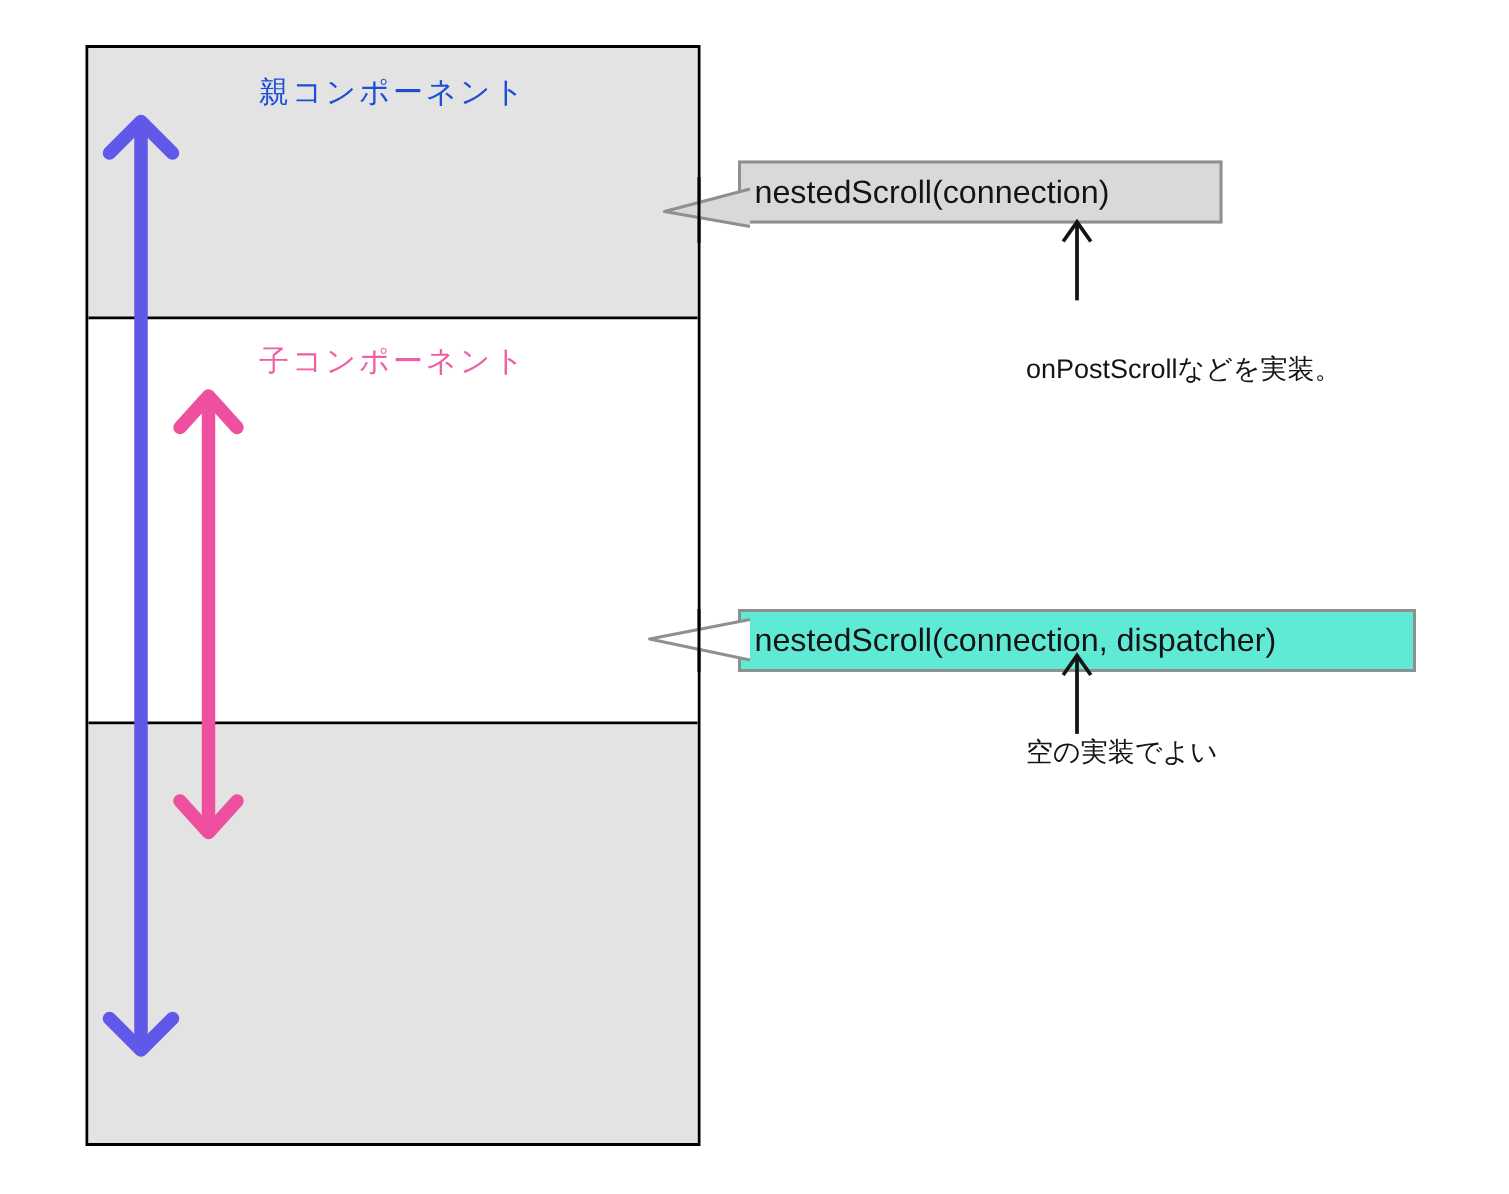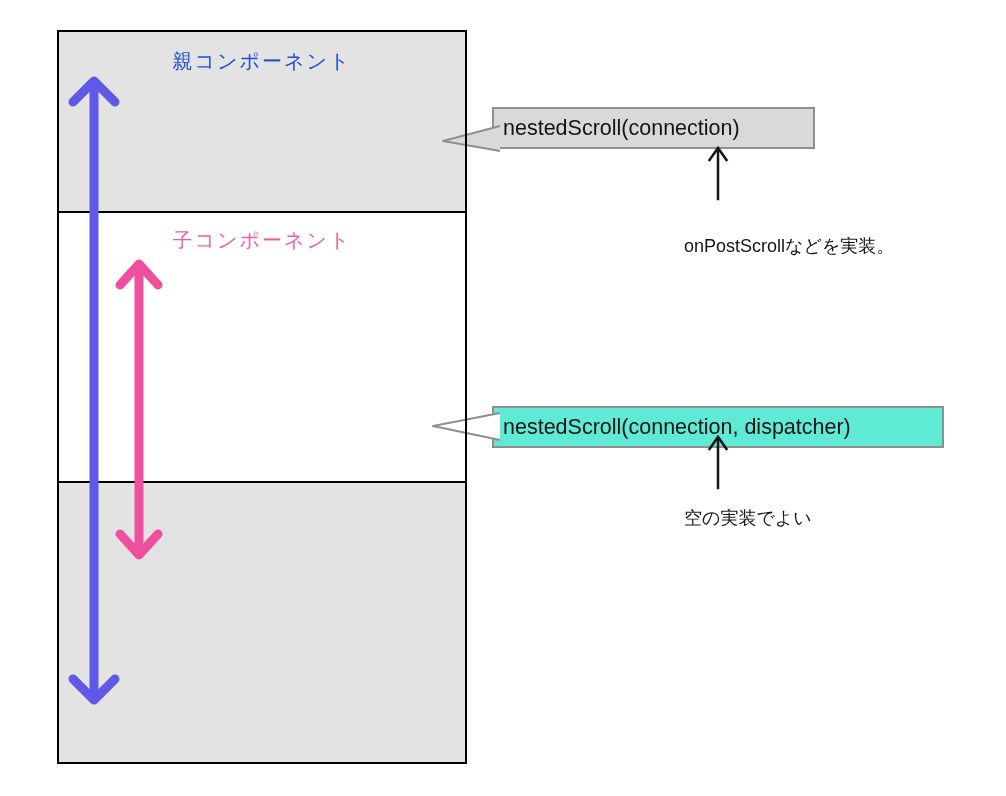--- a/index.html
+++ b/index.html
@@ -42,21 +42,21 @@
     z-index:2;
     white-space:nowrap;
   }
   .callout.top{left:492px;top:107px;width:323px;background:#d9d9d9;}
   .callout.bottom{left:492px;top:395px;width:452px;background:#5eead4;margin-top:11px;}
   
   .note{
     position:absolute;font-size:18px;color:#141414;z-index:2;white-space:nowrap;
   }
   .note.top{left:684px;top:202px;margin-top:32px;}
-  .note.bottom{left:684px;top:506px;}
+  .note.bottom{left:684px;top:489px;}
   
   svg.overlay{
     position:absolute;left:0;top:0;z-index:3;pointer-events:none;
   }
 </style>
 </head>
 <body>
 
 <div class="canvas">
 

